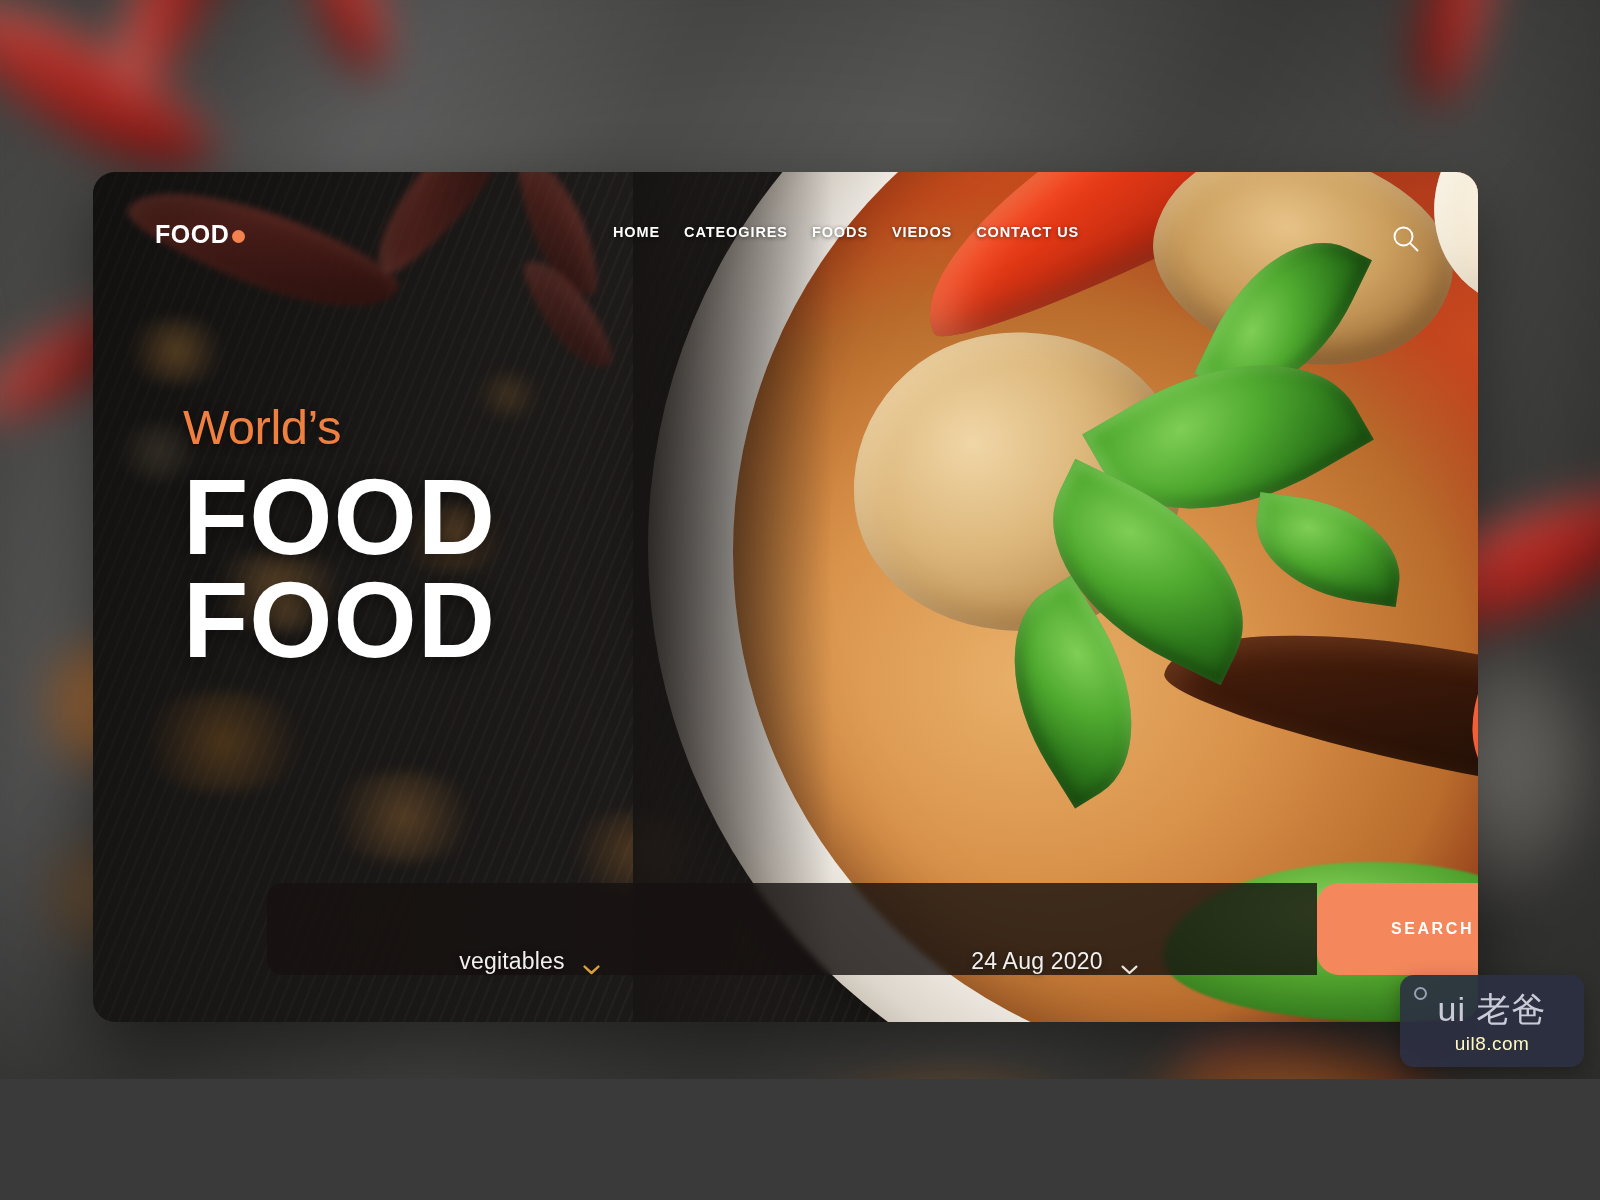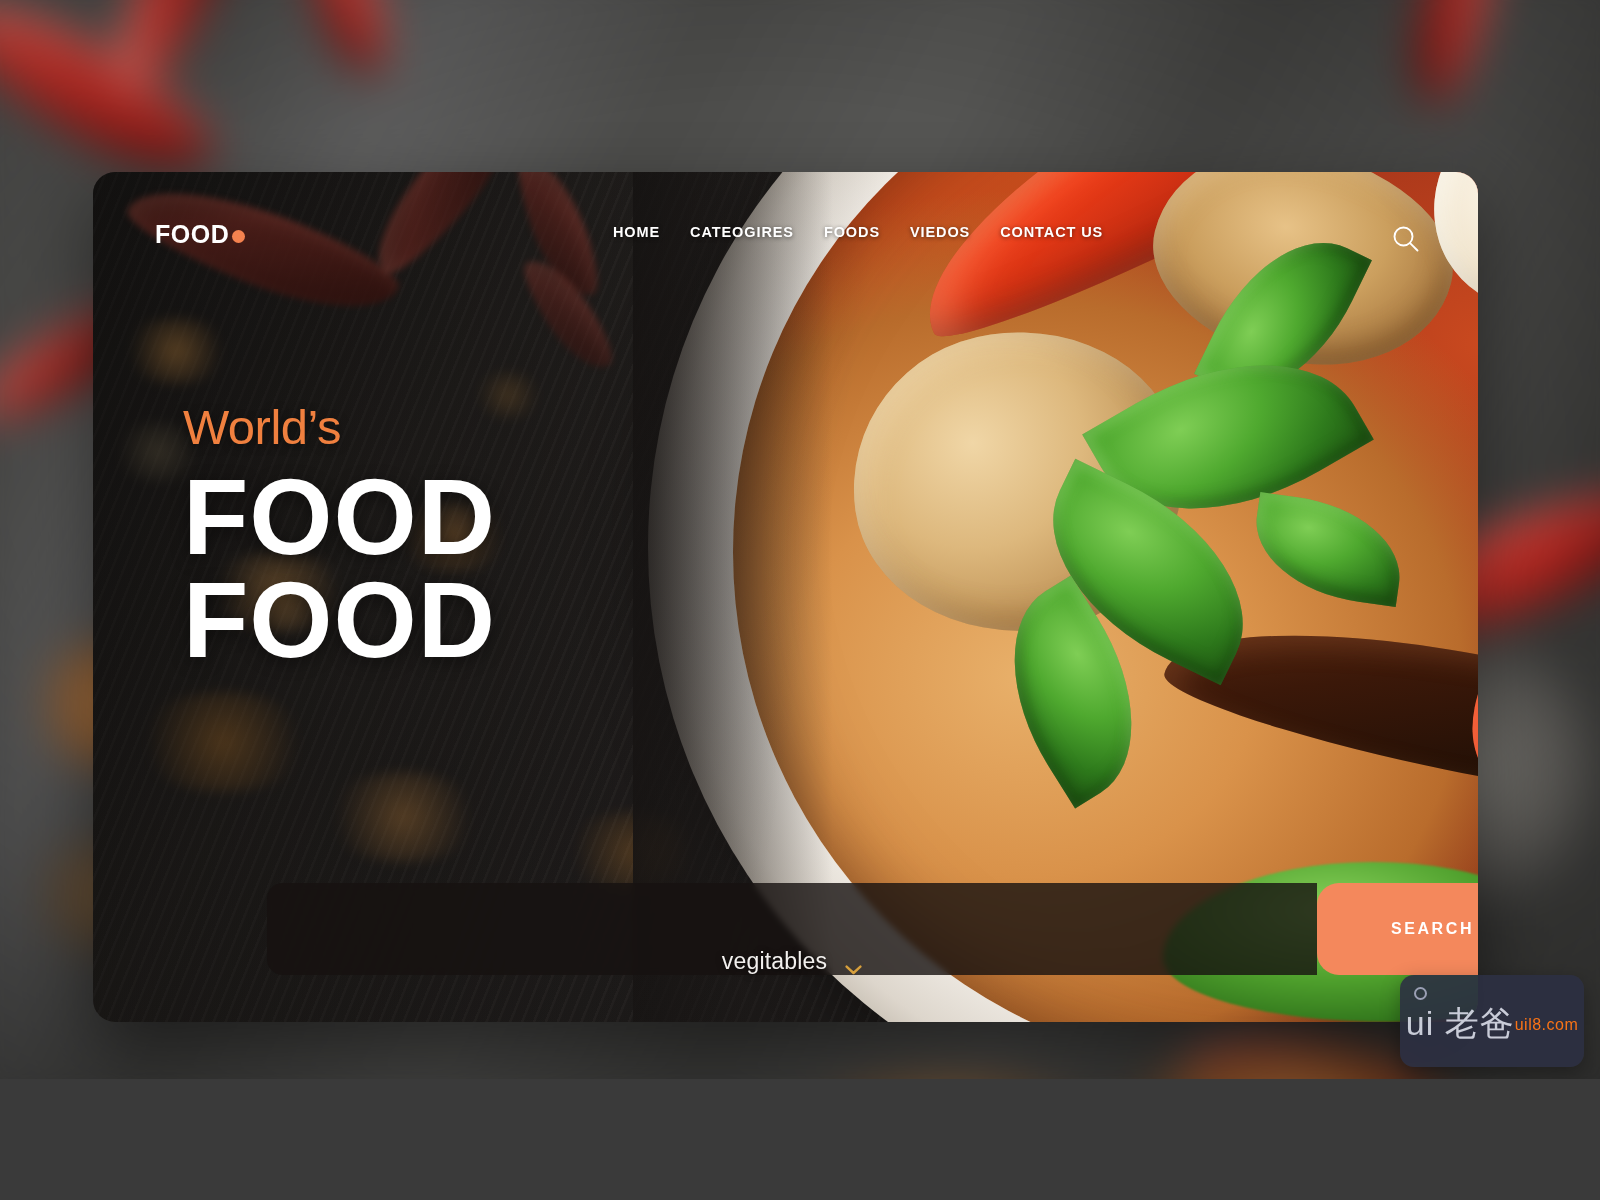--- a/index.html
+++ b/index.html
@@ -248,21 +248,21 @@
     position:absolute; left:62px; top:48px;
     display:flex; align-items:baseline;
     color:#fff; font-size:25px; font-weight:bold; letter-spacing:.5px;
   }
   #logo .dot{
     width:13px; height:13px; border-radius:50%;
     background:#f4824f; margin-left:3px; display:inline-block;
   }
   #nav-links{
     position:absolute; left:520px; top:52px;
-    display:flex; gap:30px; 
+    display:flex; gap:24px; 
   }
   #nav-links a{
     color:#ffffff; text-decoration:none;
     font-size:14.5px; font-weight:bold; letter-spacing:.9px;
     white-space:nowrap;
     text-shadow:0 1px 4px rgba(0,0,0,.55);
   }
   #search-icon-btn{
     position:absolute; right:55px; top:50px;
     width:34px; height:34px; cursor:pointer;
@@ -316,35 +316,35 @@
     padding-left:24px;
   }
 
   
   #watermark{
     position:absolute; right:16px; bottom:12px;
     width:184px; height:92px;
     border-radius:14px;
     background:rgba(44,48,66,.90);
     z-index:12;
-    display:flex; flex-direction:row;
+    display:flex; flex-direction:column;
     align-items:center; justify-content:center;
     box-shadow:0 6px 20px rgba(0,0,0,.3);
   }
   #wm-ring{
     position:absolute; left:14px; top:12px;
     width:13px; height:13px; border-radius:50%;
     border:2px solid #9a9fb4;
   }
   #wm-main{
     color:#c9ccd8; font-size:34px; font-weight:400;
     letter-spacing:1px; line-height:1; margin-top:4px;
   }
   #wm-sub{
-    color:#f97316; font-size:16px; letter-spacing:.5px; margin-top:7px;
+    color:#fef9c3; font-size:19px; letter-spacing:.5px; margin-top:7px;
   }
 </style>
 </head>
 <body>
 
 <div id="page">
 
   <div class="bg-layer">
     <div class="bg-soft">
       <div class="bg-base"></div>
@@ -442,20 +442,26 @@
     <div id="search-bar">
 
       <div class="sb-field">
         <span class="val">vegitables</span>
         <svg class="chev" viewBox="0 0 17 10" fill="none">
           <path d="M1.6 1.6 L8.5 8 L15.4 1.6" stroke="#d8a03c" stroke-width="2.4" stroke-linecap="round" stroke-linejoin="round"></path>
         </svg>
       </div>
 
 
+      <div class="sb-field">
+        <span class="val">24 Aug 2020</span>
+        <svg class="chev" viewBox="0 0 17 10" fill="none">
+          <path d="M1.6 1.6 L8.5 8 L15.4 1.6" stroke="#e8e6e2" stroke-width="2.2" stroke-linecap="round" stroke-linejoin="round"></path>
+        </svg>
+      </div>
     </div>
 
     <button id="search-button">SEARCH</button>
 
   </div>
 
   <div id="watermark">
     <span id="wm-ring"></span>
     <div id="wm-main">ui 老爸</div>
     <div id="wm-sub">uil8.com</div>

